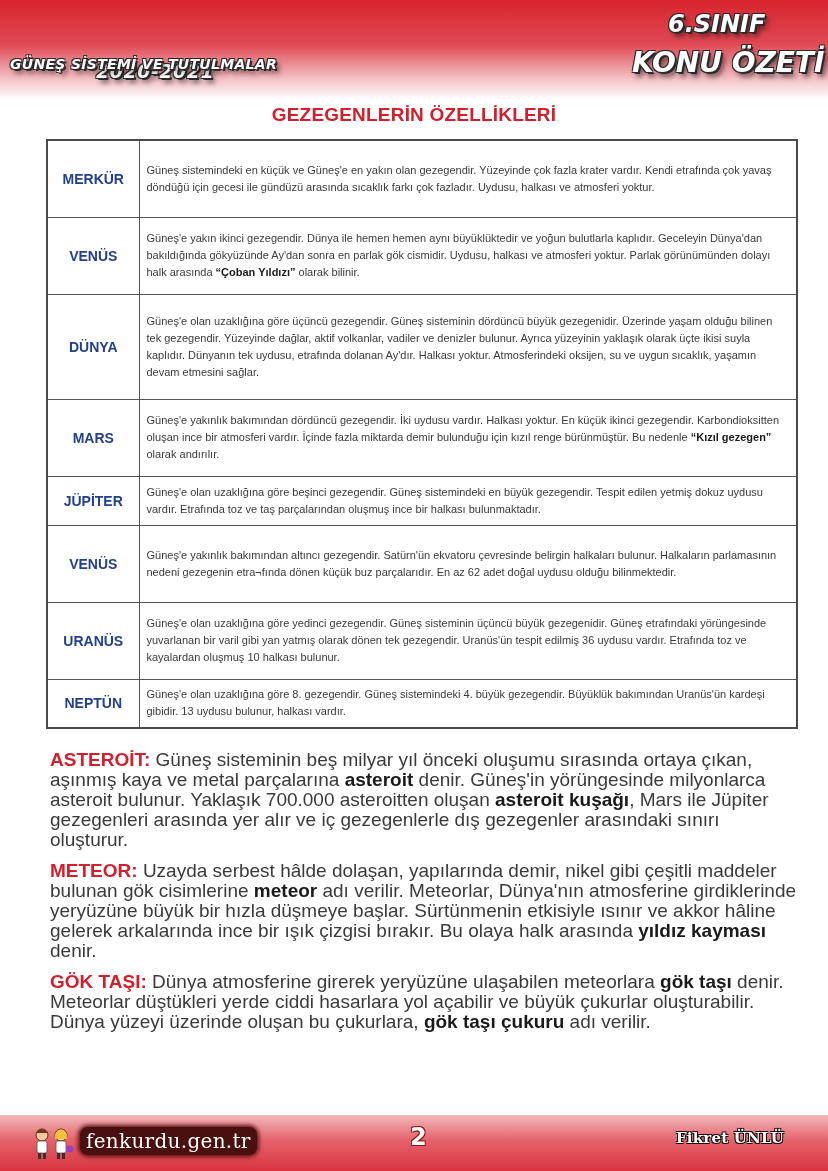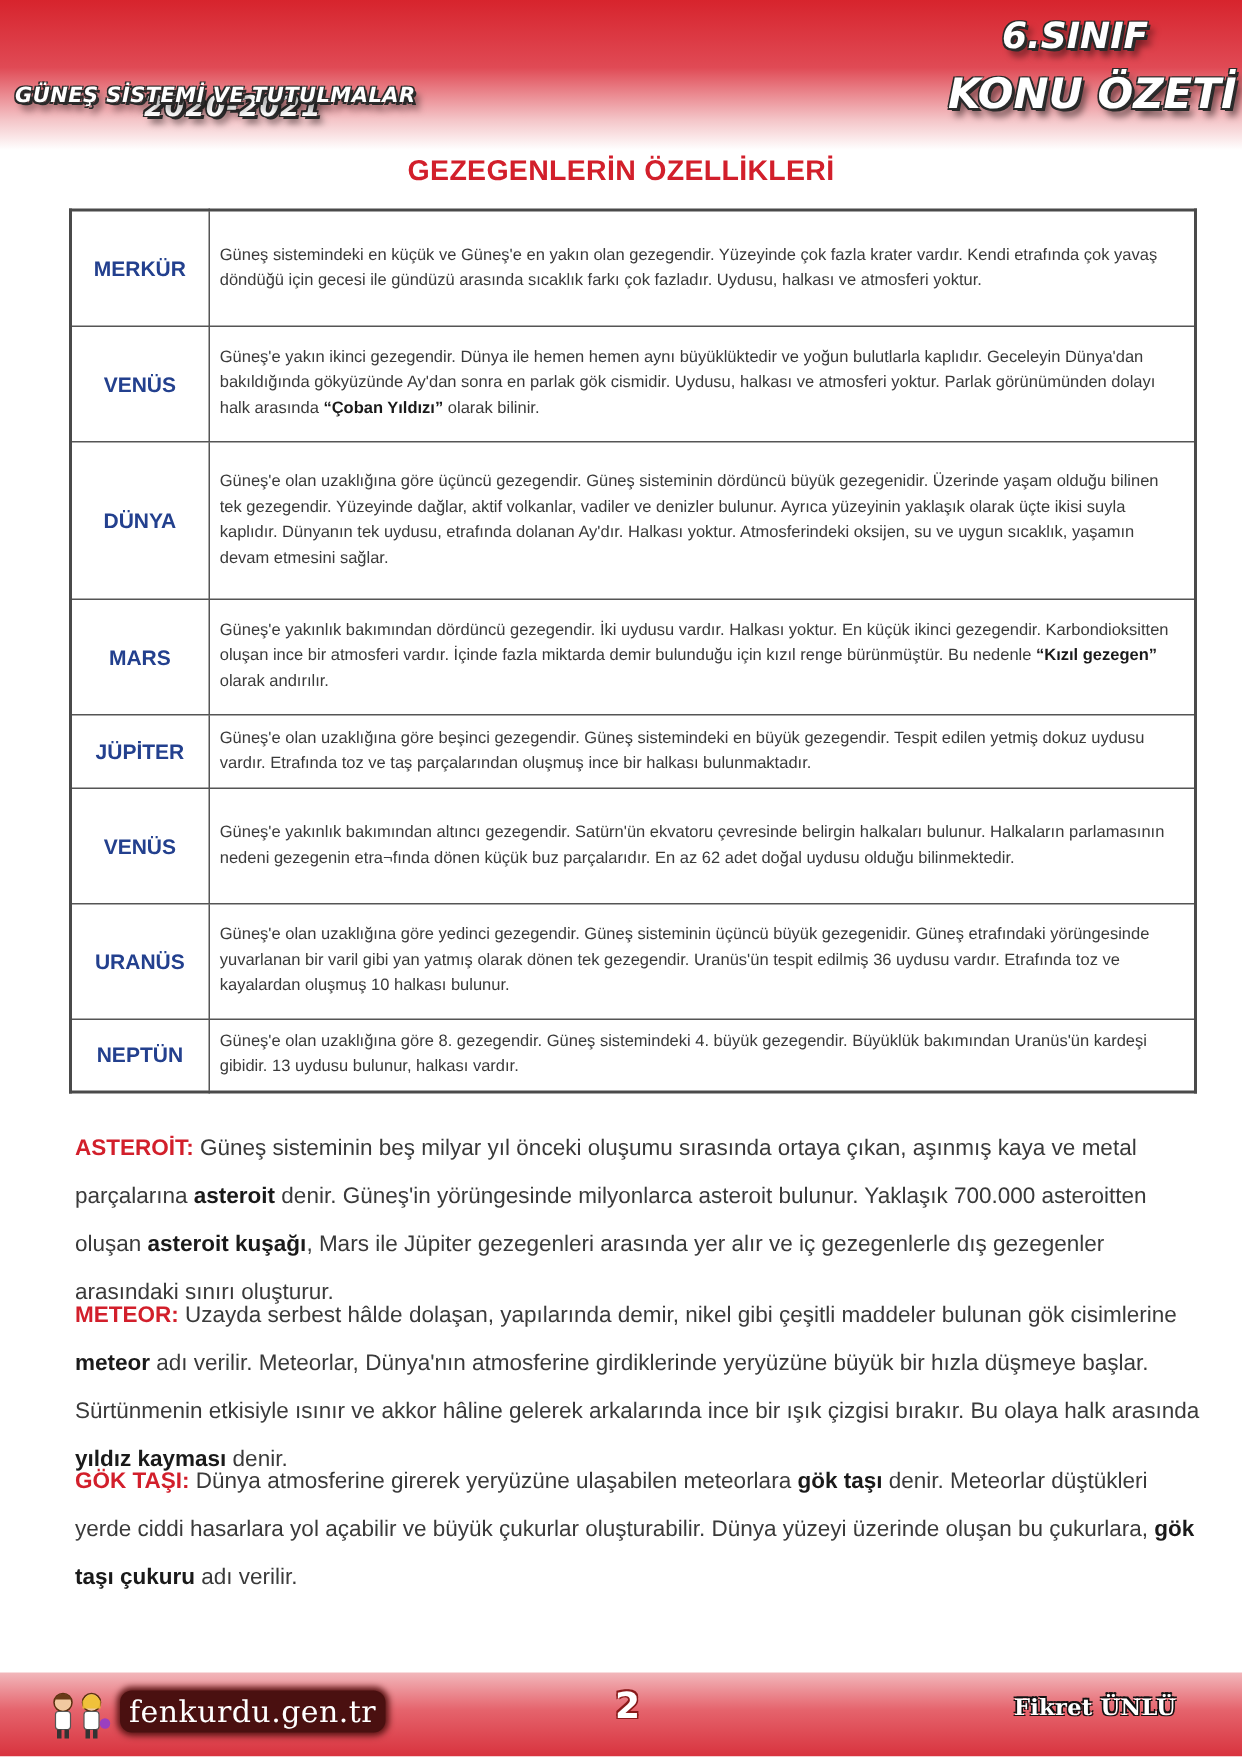--- a/index.html
+++ b/index.html
@@ -39,21 +39,21 @@
   td.pname {
     width: 92px; text-align: center; color: #23408e; font-weight: bold; font-size: 14px; margin-top: 33px;
   }
   td.pdesc {
     padding: 0 6px 0 7px; font-size: 11px; line-height: 17px; color: #3a3a3a;
   }
   td.pdesc b { color: #1a1a1a; }
 
   
   .para {
-    position: absolute; left: 50px; width: 750px; font-size: 15px; line-height: 32px; color: #3a3a3a;
+    position: absolute; left: 50px; width: 750px; font-size: 19px; line-height: 20px; color: #3a3a3a;
   }
   .para .term { color: #d21f2b; font-weight: bold; }
   .para b { color: #1a1a1a; }
   .p-asteroid { top: 750px; }
   .p-meteor { top: 861px; }
   .p-goktasi { top: 972px; }
 
   
   .footer {
     position: absolute; left: 0; top: 1115px; width: 828px; height: 56px;

